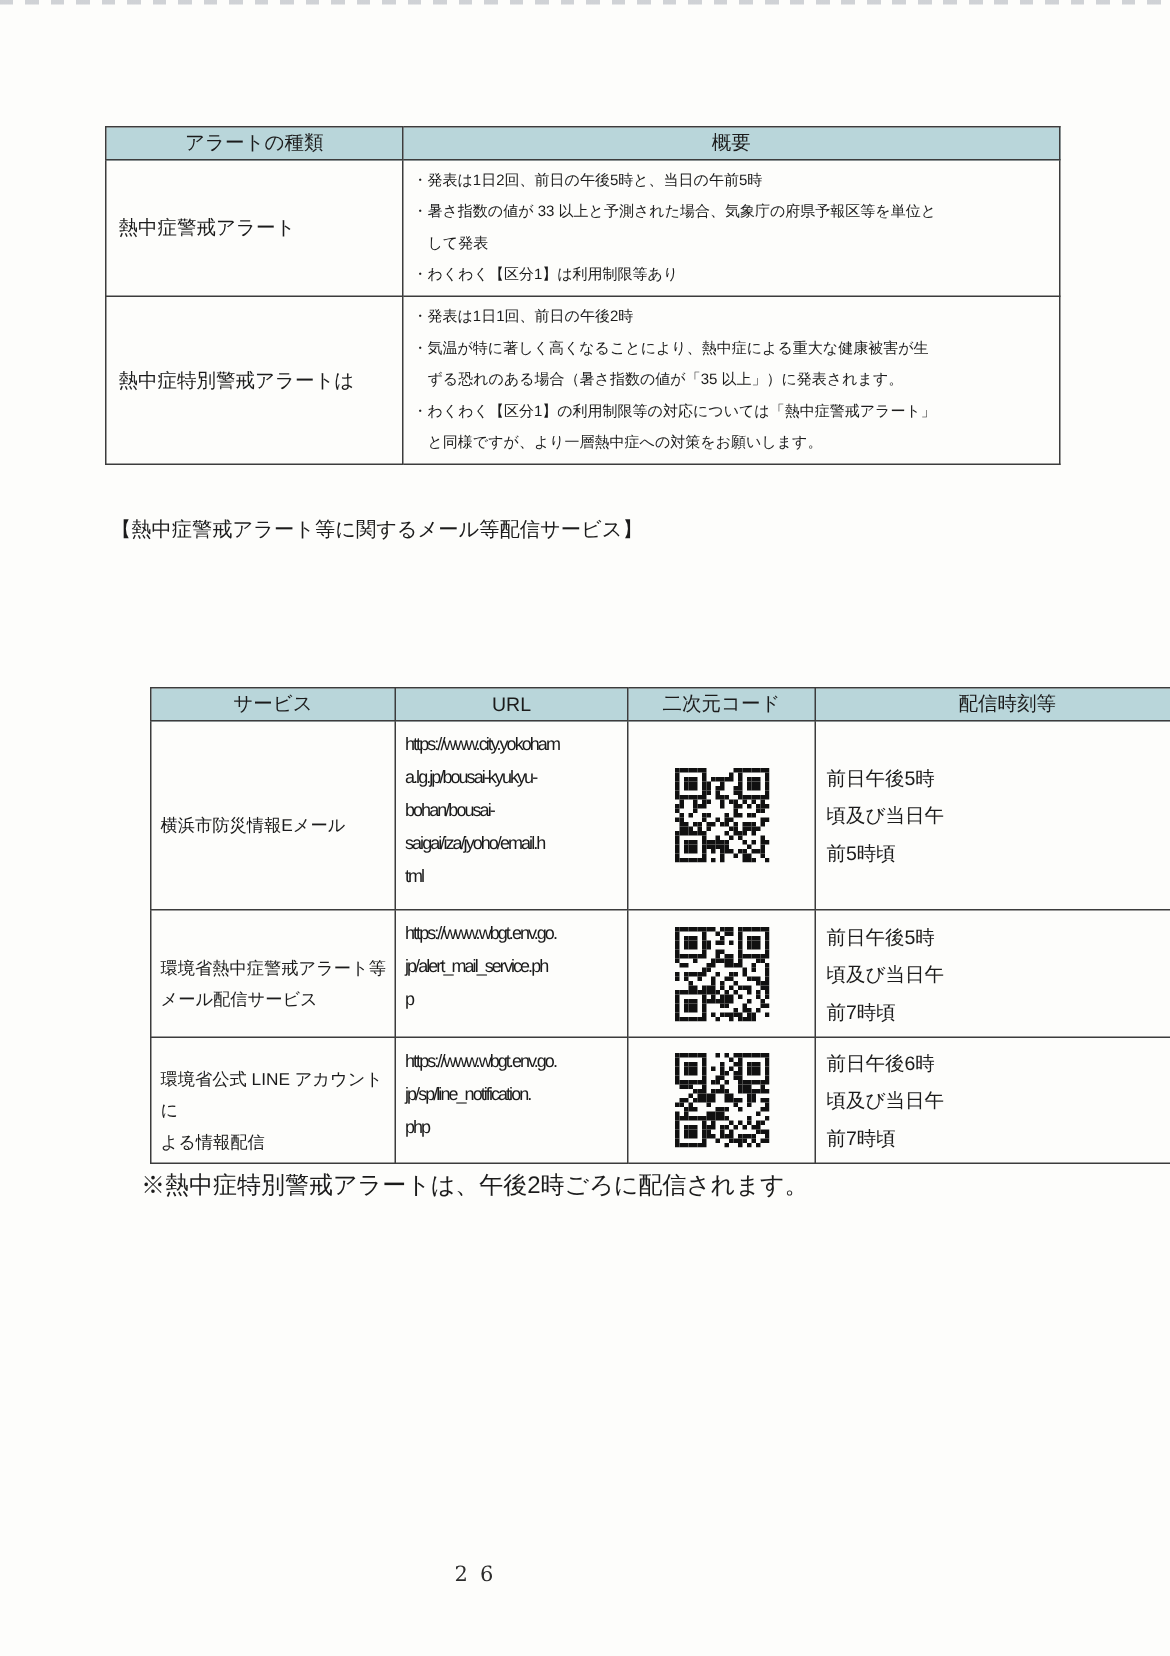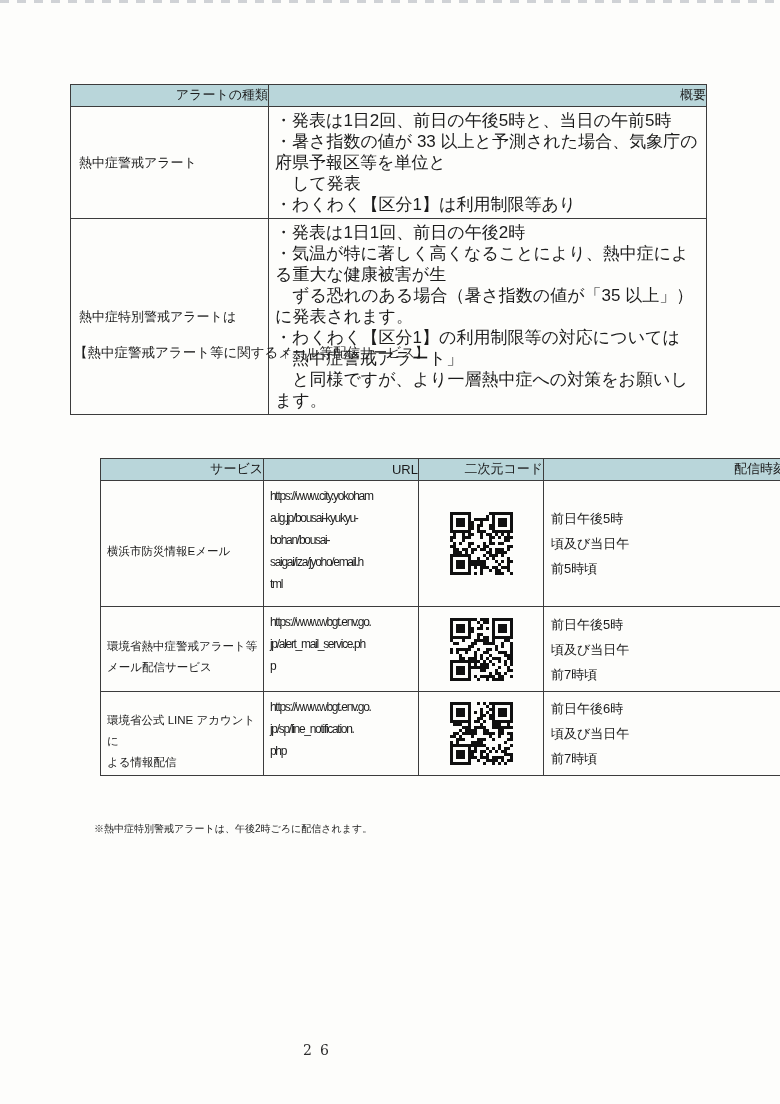--- a/index.html
+++ b/index.html
@@ -13,30 +13,30 @@
     position:absolute; top:0; left:0; width:100%; height:3px;
     background:repeating-linear-gradient(90deg,
       rgba(140,146,158,.40) 0 9px, rgba(140,146,158,0) 9px 17px);
   }
   
   .tbl { position:absolute; border-collapse:collapse; table-layout:fixed; }
   .tbl th, .tbl td { border:1.5px solid var(--border-color,#3c3c3c); }
   .tbl th {
     background:var(--header-bg,#b9d6da);
     font-weight:normal; font-size:13px; height:22px;
-    text-align:right; vertical-align:middle; padding:1px 0 2px;
+    text-align:center; vertical-align:middle; padding:1px 0 2px;
   }
   
   .alert-tbl { left:70px; top:84px; width:637px; }
   .type-cell {
     font-size:13px; vertical-align:middle; padding:2px 4px 2px 8px;
     white-space:pre-wrap;
   }
   .details-cell {
-    font-size:17px; line-height:21px; vertical-align:middle;
+    font-size:10px; line-height:21px; vertical-align:middle;
     padding:3px 4px 3px 6px; white-space:pre-wrap; overflow:hidden;
   }
   
   .section-title { position:absolute; left:74px; top:344px; font-size:13.5px; }
   .paragraph {
     position:absolute; left:78px; top:368px; width:648px;
     font-size:13.5px; line-height:24px;
   }
   .paragraph .line1 { white-space:pre; }
   .paragraph .rest  { white-space:pre-wrap; }
@@ -53,21 +53,21 @@
     vertical-align:top; padding:4px 2px 3px 6px;
     white-space:pre; overflow:hidden;
   }
   .qr-cell { text-align:center; vertical-align:middle; }
   .qr-cell svg { display:inline-block; vertical-align:middle; }
   .time-cell {
     font-size:13px; line-height:25px; vertical-align:middle;
     padding:2px 2px 2px 7px; white-space:pre-wrap; overflow:hidden;
   }
   
-  .footnote { position:absolute; left:94px; top:780px; font-size:10px;margin-top:42px; }
+  .footnote { position:absolute; left:94px; top:780px; font-size:16px; }
   .page-number {
     position:absolute; left:0; top:1042px; width:632px; text-align:center;
     font-family:"DejaVu Serif", serif; font-size:14px;
     letter-spacing:8px; text-indent:8px; color:#2c2c2c;
   }
 </style>
 </head>
 <body>
 
 <div class="page">

